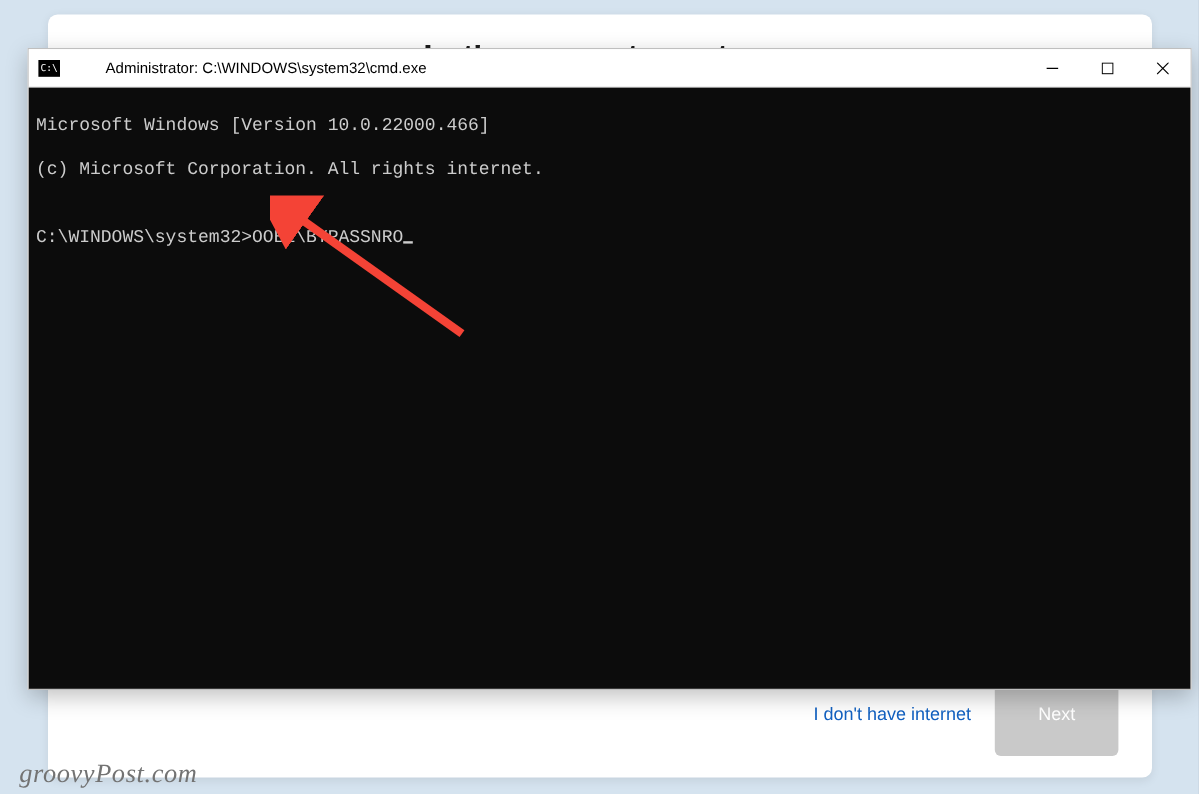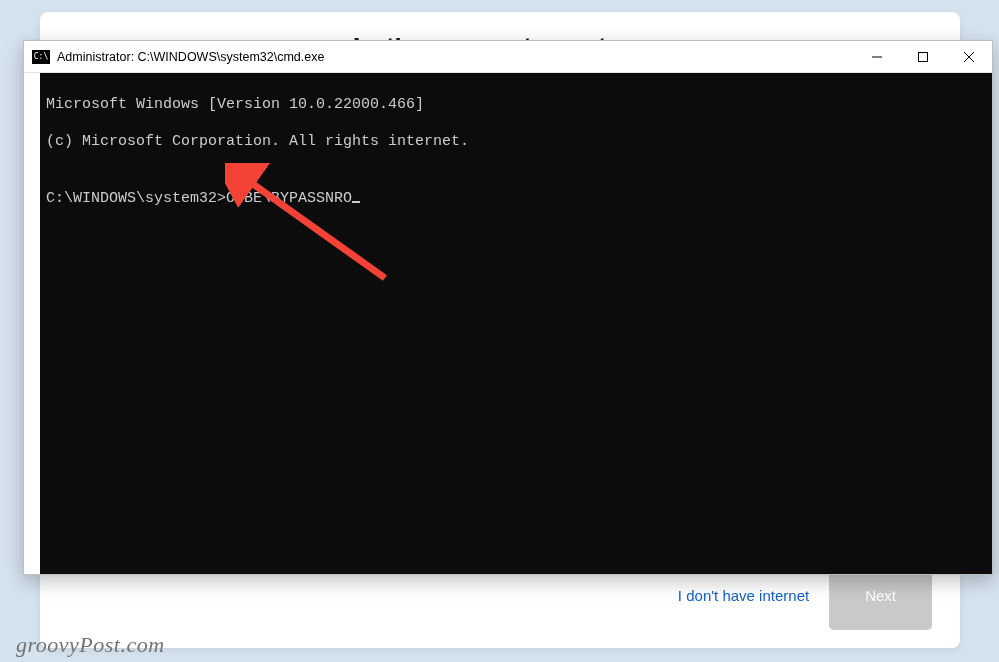--- a/index.html
+++ b/index.html
@@ -86,21 +86,21 @@
     .cmd-icon {
       display: inline-flex;
       align-items: center;
       justify-content: center;
       width: 18px; height: 14px;
       background: #000;
       color: #fff;
       font: 8px/8px monospace;
       margin: 0 7px 0 8px;
     }
-    .cmd-title-text { flex: 0 0 auto; }
+    .cmd-title-text { flex: 0 0 auto; margin-left: 31px; }
     .cmd-title-spacer { flex: 1 1 auto; }
     .cmd-btn {
       width: 46px;
       height: 32px;
       display: flex;
       align-items: center;
       justify-content: center;
       cursor: pointer;
     }
     .cmd-btn svg { width: 10px; height: 10px; stroke: #000; stroke-width: 1; fill: none; }
@@ -109,21 +109,20 @@
       flex: 1;
       background: #0c0c0c;
       color: #cccccc;
       font-family: Consolas, "Courier New", monospace;
       font-size: 15px;
       line-height: 1.25;
       padding: 4px 6px;
       white-space: pre;
       overflow: hidden;
       position: relative;
-      margin-left: 16px;
     }
     .cmd-line { display: block; }
     .cmd-cursor {
       display: inline-block;
       width: 8px; height: 2px;
       background: #cccccc;
       vertical-align: -1px;
       margin-left: 0;
     }
 

